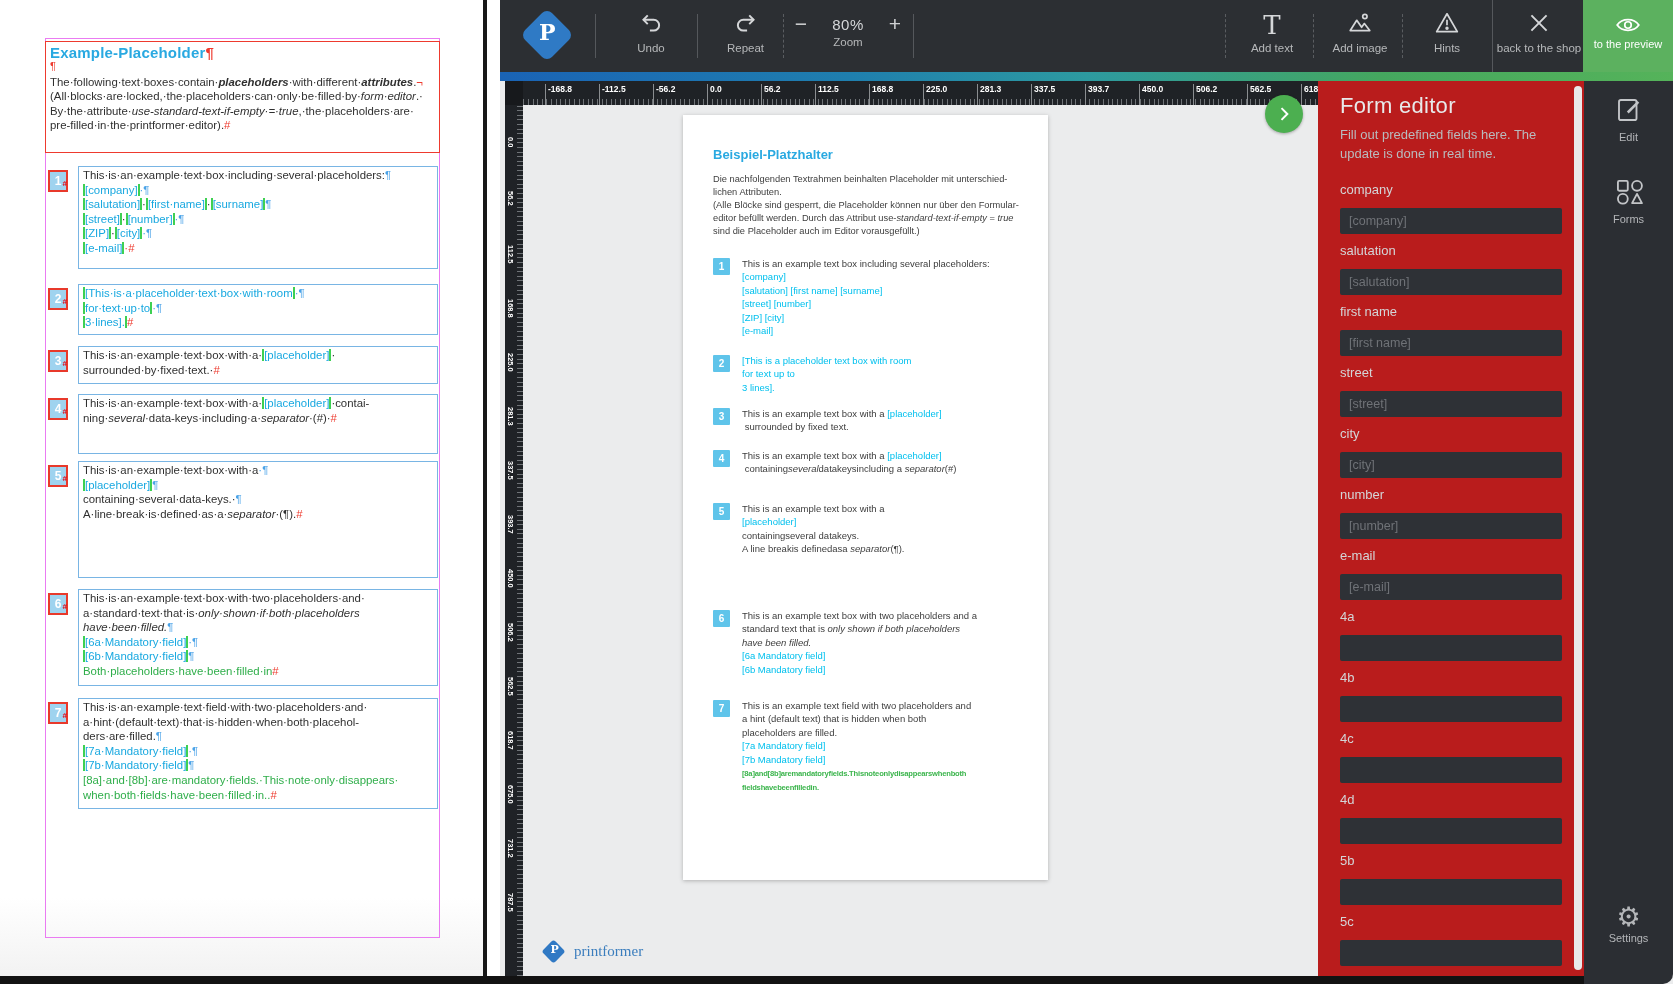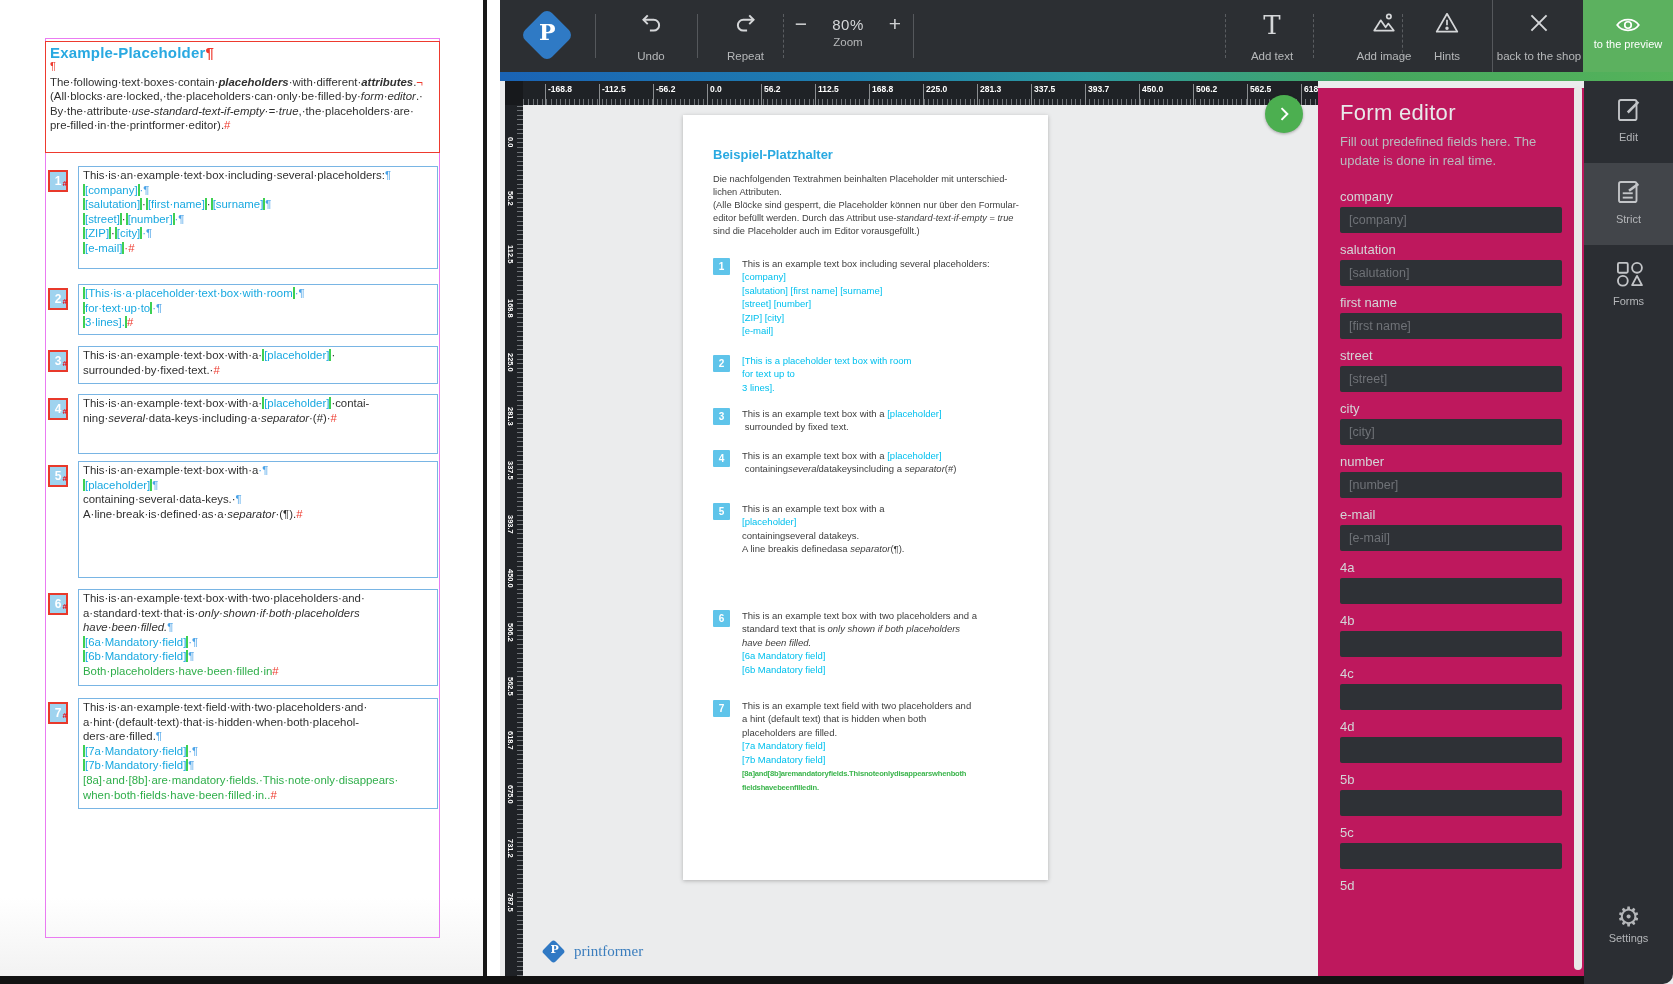--- a/index.html
+++ b/index.html
@@ -32,21 +32,21 @@
   .lp .c-g { color:#2fae4a; }
   .lp .c-b, .lp-intro .c-b { color:#4aa3e8; }
   .lp .c-r, .lp-intro .c-r, .lp-title .c-r { color:#ee3a2e; }
 
   
   .app { position:absolute; left:500px; top:0; width:1173px; height:984px; background:#ebeced; }
   .toolbar { position:absolute; left:0; top:0; width:1173px; height:72px; background:#2c2f33; }
   .tb-item { position:absolute; top:0; height:72px; color:#b6b8ba; font-size:11.5px;
     text-align:center; cursor:pointer; }
   .tb-item .ic { display:block; height:40px; padding-top:10px; color:#d5d7d9; }
-  .tb-item .lbl { display:block; margin-top:10px; }
+  .tb-item .lbl { display:block; margin-top:2px; }
   .tb-div { position:absolute; top:14px; height:44px; width:0; border-left:1px solid #55585c; }
   .tb-div.dash { border-left:1px dashed #5a5d61; }
   .tb-logo { position:absolute; left:28px; top:16px; width:38px; height:38px; background:#2f7ac5;
     transform:rotate(45deg); border-radius:7px; }
   .tb-logo span { position:absolute; left:9px; top:4px; transform:rotate(-45deg); color:#fff;
     font-weight:bold; font-size:22px; font-family:"DejaVu Serif",serif; }
   .zoom-group { position:absolute; left:283px; top:0; width:130px; height:72px; color:#b6b8ba;
     font-size:11.5px; text-align:center; }
   .zoom-group .row { display:flex; justify-content:space-between; align-items:center;
     padding:12px 6px 0 6px; color:#d5d7d9; }
@@ -92,26 +92,26 @@
   .pf-logo { position:absolute; left:22px; top:838px; display:flex; align-items:center; }
   .pf-logo .dia { width:17px; height:17px; background:#3079c4; transform:rotate(45deg);
     border-radius:3px; position:relative; }
   .pf-logo .dia span { position:absolute; left:4px; top:0px; transform:rotate(-45deg); color:#fff;
     font-weight:bold; font-size:11px; font-family:"DejaVu Serif",serif; }
   .pf-logo .wordmark { margin-left:12px; color:#3a7dbd; font-size:15px;
     font-family:"Liberation Serif",serif; }
   .chev-btn { position:absolute; left:742px; top:-10px; width:38px; height:38px; border-radius:50%;
     background:#4caf50; box-shadow:0 1px 3px rgba(0,0,0,.3); cursor:pointer; text-align:center; }
 
-  .form-panel { position:absolute; left:818px; top:88px; width:266px; height:895px; background:#be185d;
+  .form-panel { position:absolute; left:818px; top:81px; width:266px; height:895px; background:#b91c1c;
     color:#fff; padding:12px 22px 0 22px; }
   .fp-title { font-size:22px; font-weight:normal; color:#e8e9ea; letter-spacing:.3px; }
   .fp-sub { margin-top:6px; font-size:13px; line-height:19px; color:#b9bbbe; }
   .fp-fields { margin-top:17px; }
-  .fp-field label { display:block; font-size:13px; color:#d4d5d7; padding:2px 0 3px 0; }
+  .fp-field label { display:block; font-size:13px; color:#d4d5d7; padding:2px 0 11px 0; }
   .fp-field input { display:block; width:222px; height:26px; background:#2e3136; border:none;
     border-radius:2px; color:#c9cbcd; font-size:12.5px; padding:0 9px;
     font-family:"Liberation Sans",sans-serif; }
   .fp-field input::placeholder { color:#6f7277; opacity:1; }
   .fp-field { margin-bottom:7px; }
   .fp-scroll { position:absolute; left:1074px; top:86px; width:8px; height:884px; background:#e9e9e9;
     border-radius:4px; }
 
   .rail { position:absolute; left:1084px; top:81px; width:89px; height:903px; background:#2b2e33;
     border-radius:0 0 10px 0; }
@@ -230,21 +230,21 @@
       </div>
       <span class="lbl">Zoom</span>
     </div>
     <div class="tb-div" style="left:413px"></div>
     <div class="tb-div dash" style="left:725px"></div>
     <div class="tb-item" style="left:732px;width:80px">
       <span class="ic" style="font-family:'DejaVu Serif',serif;font-size:26px;line-height:30px;">T</span>
       <span class="lbl">Add text</span>
     </div>
     <div class="tb-div dash" style="left:813px"></div>
-    <div class="tb-item" style="left:842px;width:84px">
+    <div class="tb-item" style="left:818px;width:84px">
       <span class="ic">
         <svg width="28" height="26" viewBox="0 0 24 24" fill="none" stroke="currentColor" stroke-width="1.6">
           <circle cx="16.5" cy="6" r="2"></circle>
             <path d="M3 19 L9 9.5 L13.5 16 L16 12.5 L21 19 Z" stroke-linejoin="round"></path>
           </svg></span>
       <span class="lbl">Add image</span>
     </div>
     <div class="tb-div dash" style="left:902px"></div>
     <div class="tb-item" style="left:907px;width:80px">
       <span class="ic">
@@ -464,26 +464,20 @@
       </div>
   </div>
   <div class="fp-scroll"></div>
 
   <div class="rail">
     <div id="rail-items">
         <div class="rail-item"><span class="ic"><svg width="30" height="30" viewBox="0 0 24 24" fill="none" stroke="currentColor" stroke-width="1.5">
               <rect x="4" y="4" width="14" height="16" rx="1.5"></rect>
               <line x1="19.5" y1="5.5" x2="11" y2="14" stroke-width="2"></line>
             </svg></span><span>Edit</span></div>
-        <div class="rail-item active"><span class="ic"><svg width="30" height="30" viewBox="0 0 24 24" fill="none" stroke="currentColor" stroke-width="1.5">
-              <rect x="4" y="4" width="14" height="16" rx="1.5"></rect>
-              <line x1="7" y1="13" x2="15" y2="13"></line>
-              <line x1="7" y1="16.5" x2="15" y2="16.5"></line>
-              <line x1="19.5" y1="5.5" x2="12" y2="11" stroke-width="2"></line>
-            </svg></span><span>Strict</span></div>
         <div class="rail-item"><span class="ic"><svg width="32" height="30" viewBox="0 0 26 24" fill="none" stroke="currentColor" stroke-width="1.5">
               <rect x="4" y="3" width="8" height="8" rx="1"></rect>
               <circle cx="19.5" cy="7" r="4"></circle>
               <circle cx="8" cy="17.5" r="4"></circle>
               <path d="M19.5 13.5 L23.5 21 H15.5 Z" stroke-linejoin="round"></path>
             </svg></span><span>Forms</span></div>
       </div>
     <div class="rail-settings">
       <span class="gear">⚙</span>
       <span>Settings</span>

